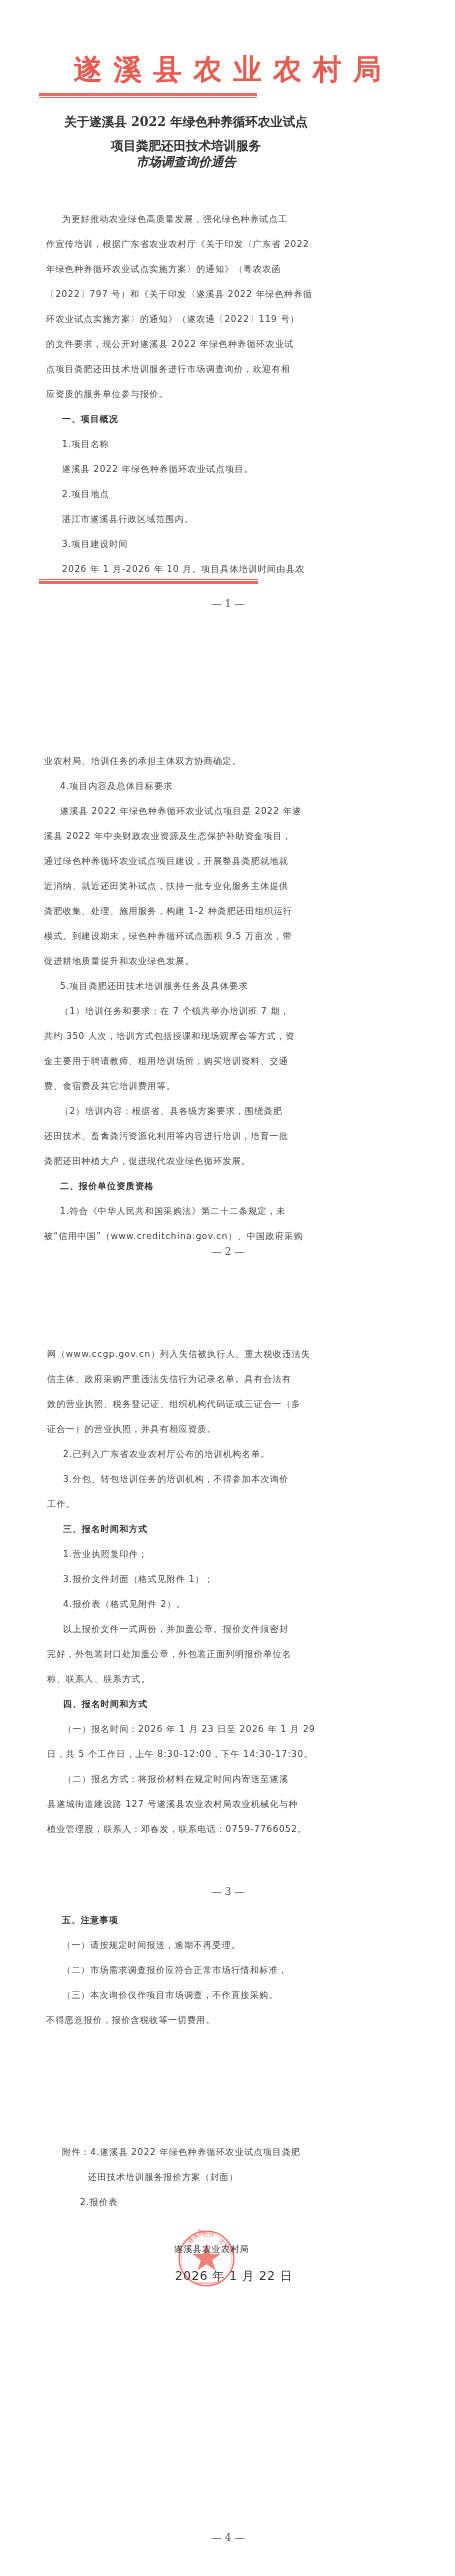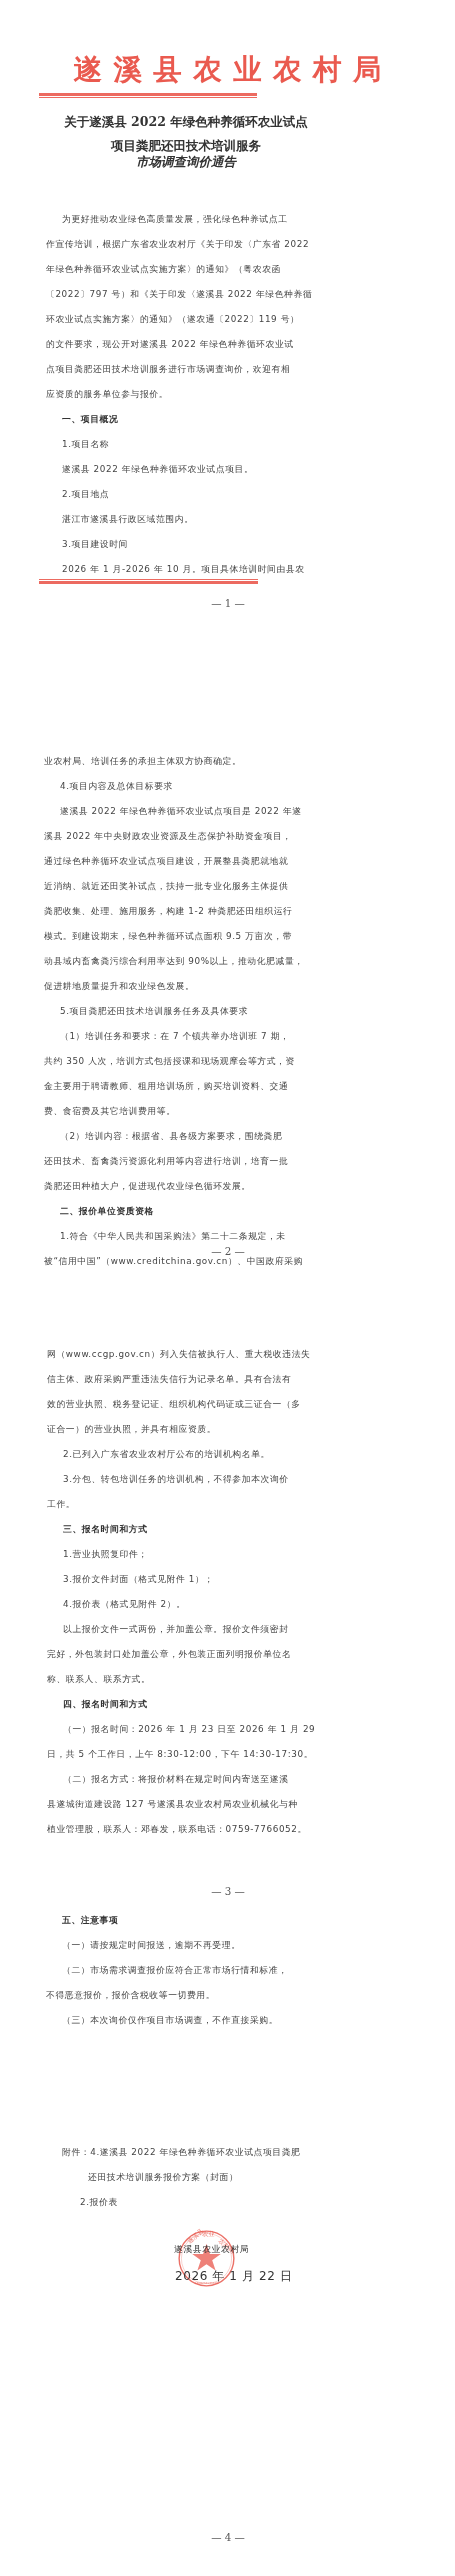--- a/index.html
+++ b/index.html
@@ -69,21 +69,20 @@
 
 <div class="abs para" style="left:44px; top:709px;margin-top:40px;">
   <span class="line">业农村局、培训任务的承担主体双方协商确定。</span>
   <span class="line indent">4.项目内容及总体目标要求</span>
   <span class="line indent">遂溪县 2022 年绿色种养循环农业试点项目是 2022 年遂</span>
   <span class="line">溪县 2022 年中央财政农业资源及生态保护补助资金项目，</span>
   <span class="line">通过绿色种养循环农业试点项目建设，开展整县粪肥就地就</span>
   <span class="line">近消纳、就近还田奖补试点，扶持一批专业化服务主体提供</span>
   <span class="line">粪肥收集、处理、施用服务，构建 1-2 种粪肥还田组织运行</span>
   <span class="line">模式。到建设期末，绿色种养循环试点面积 9.5 万亩次，带</span>
-  <span class="line">动县域内畜禽粪污综合利用率达到 90%以上，推动化肥减量，</span>
   <span class="line">促进耕地质量提升和农业绿色发展。</span>
   <span class="line indent">5.项目粪肥还田技术培训服务任务及具体要求</span>
   <span class="line indent">（1）培训任务和要求：在 7 个镇共举办培训班 7 期，</span>
   <span class="line">共约 350 人次，培训方式包括授课和现场观摩会等方式，资</span>
   <span class="line">金主要用于聘请教师、租用培训场所，购买培训资料、交通</span>
   <span class="line">费、食宿费及其它培训费用等。</span>
   <span class="line indent">（2）培训内容：根据省、县各级方案要求，围绕粪肥</span>
   <span class="line">还田技术、畜禽粪污资源化利用等内容进行培训，培育一批</span>
   <span class="line">粪肥还田种植大户，促进现代农业绿色循环发展。</span>
   <span class="line indent h-sec">二、报价单位资质资格</span>
@@ -113,22 +112,22 @@
   <span class="line indent">（二）报名方式：将报价材料在规定时间内寄送至遂溪</span>
   <span class="line">县遂城街道建设路 127 号遂溪县农业农村局农业机械化与种</span>
   <span class="line">植业管理股，联系人：邓春发，联系电话：0759-7766052。</span>
 </div>
 <div class="abs pagenum" style="top:1885px;">— 3 —</div>
 
 <div class="abs para" style="left:46px; top:1908px;">
   <span class="line indent h-sec">五、注意事项</span>
   <span class="line indent">（一）请按规定时间报送，逾期不再受理。</span>
   <span class="line indent">（二）市场需求调查报价应符合正常市场行情和标准，</span>
+  <span class="line indent">（三）本次询价仅作项目市场调查，不作直接采购。</span>
   <span class="line">不得恶意报价，报价含税收等一切费用。</span>
-  <span class="line indent">（三）本次询价仅作项目市场调查，不作直接采购。</span>
 </div>
 
 <div class="abs para" style="left:62px; top:2140px; width:194px;">
   <span class="line">附件：4.遂溪县 2022 年绿色种养循环农业试点项目粪肥</span>
   <span class="line" style="padding-left:26px;">还田技术培训服务报价方案（封面）</span>
   <span class="line" style="padding-left:18px;">2.报价表</span>
 </div>
 
 <svg class="abs stamp" viewBox="0 0 100 156">
   <circle cx="50" cy="78" r="48" fill="none" stroke="#e8574c" stroke-width="2.5" opacity="0.85"></circle>

